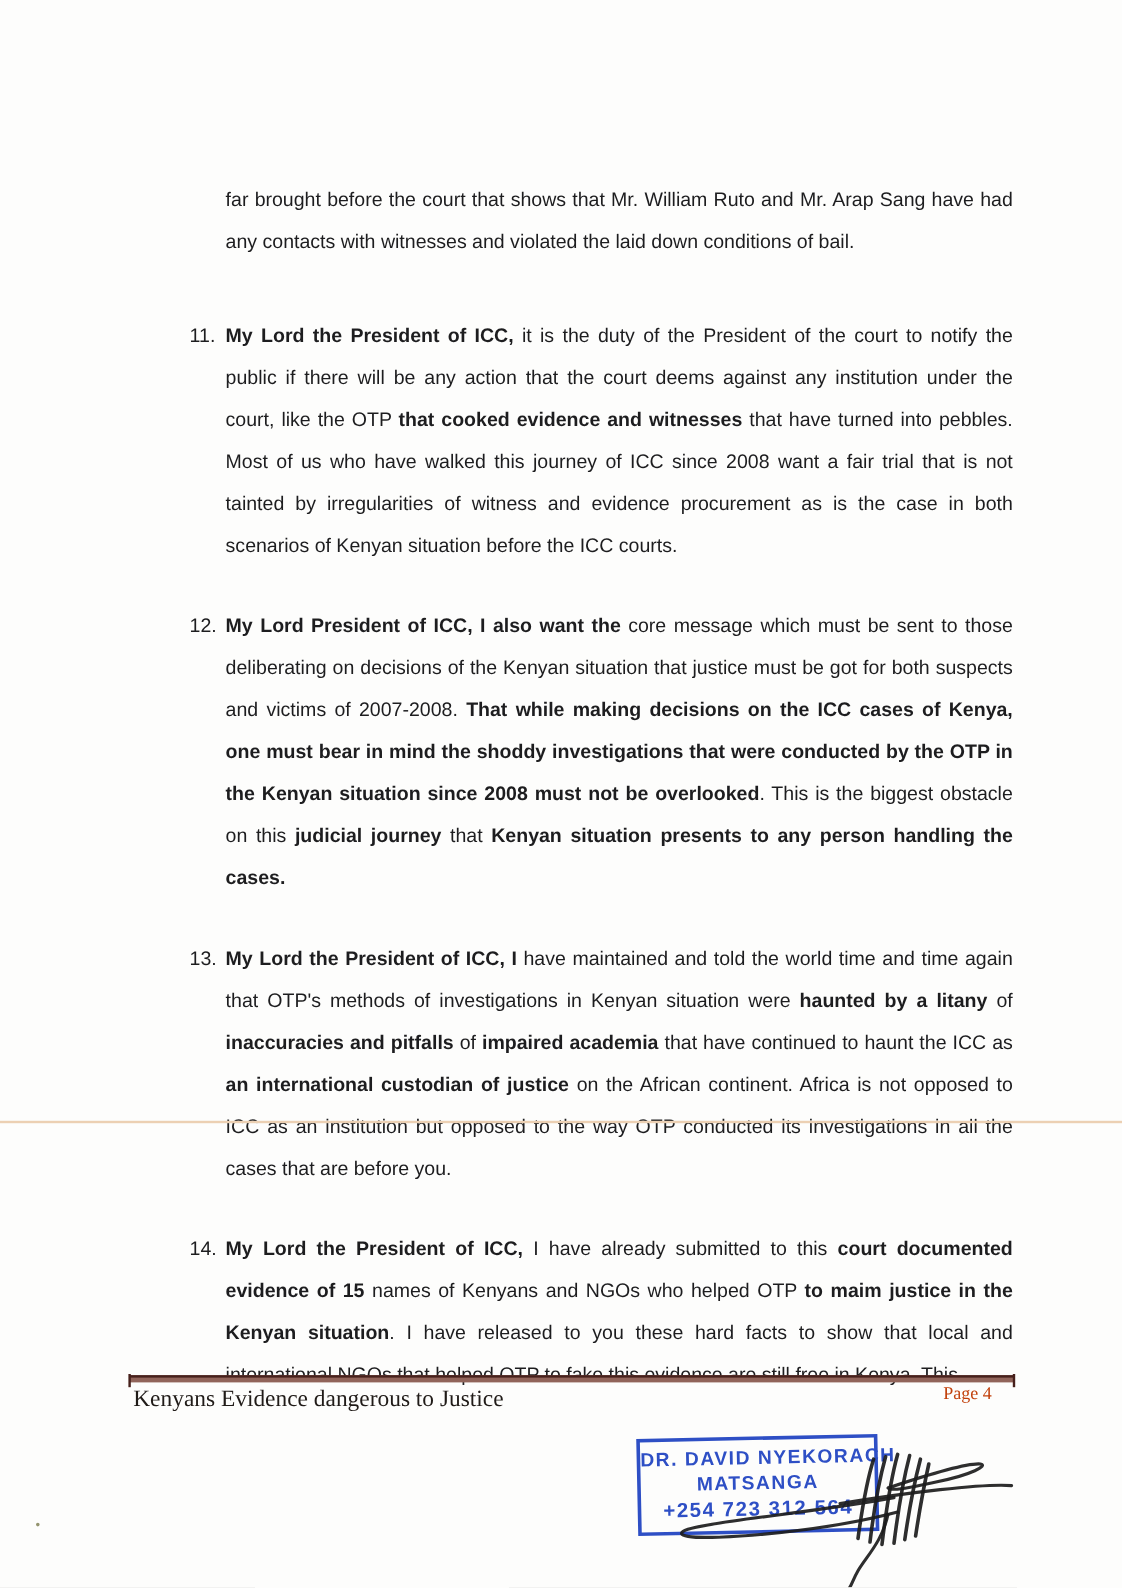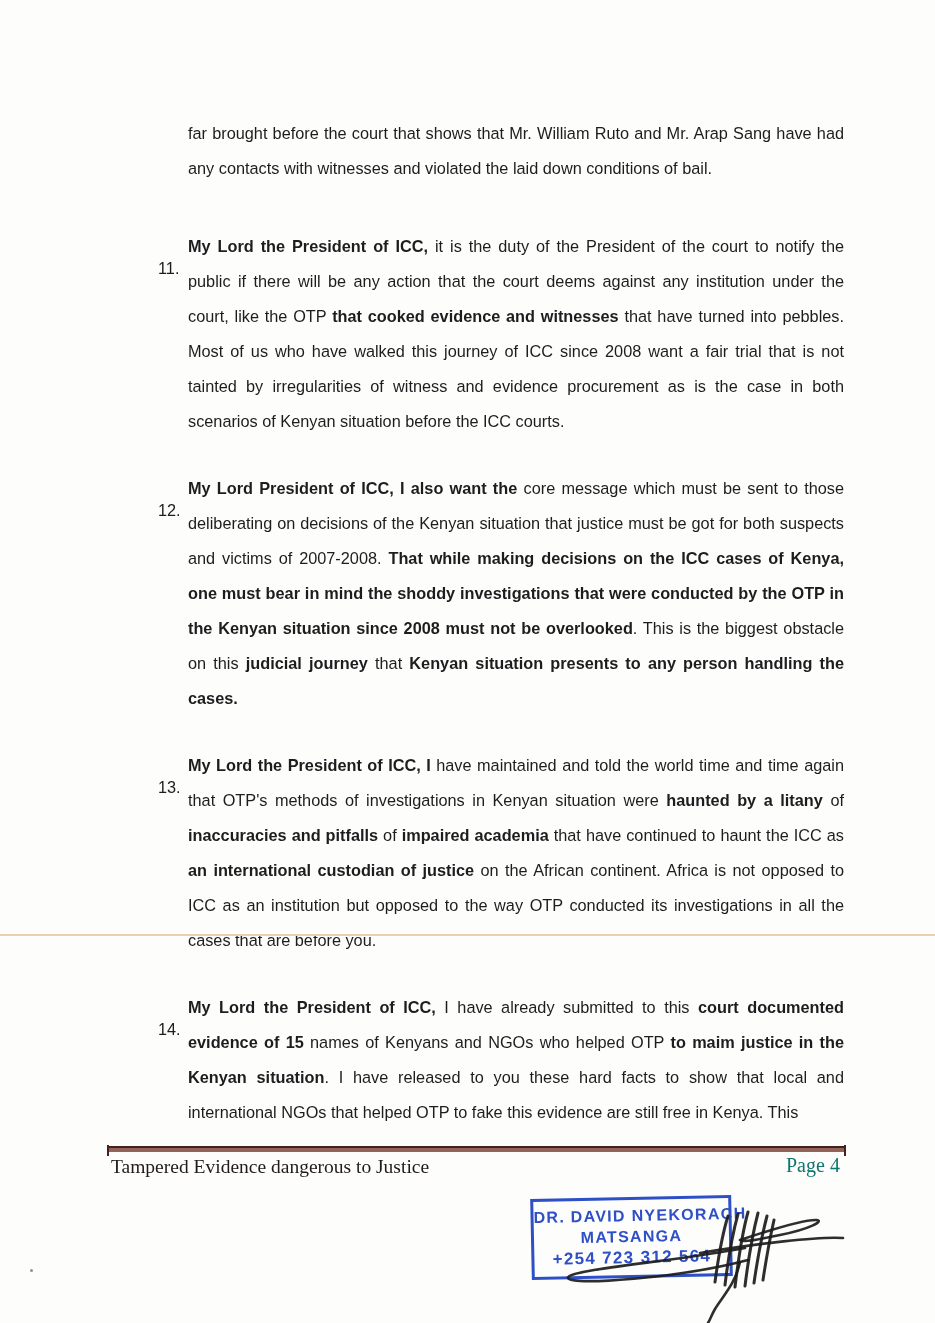--- a/index.html
+++ b/index.html
@@ -6,43 +6,43 @@
   .page{
     position:relative;width:935px;height:1323px;background:#fdfdfc;
     overflow:hidden;font-family:"Liberation Sans","DejaVu Sans",sans-serif;
   }
   
   .doc-body{
     position:absolute;left:188px;top:116px;width:656px;
     color:#1d1d1f;font-size:16.3px;line-height:35px;text-align:justify;
   }
   .para{margin:0 0 32px 0;}
-  .para.intro{margin-bottom:43px;}
+  .para.intro{margin-bottom:43px;margin-top:34px;}
   .para.numbered{position:relative;}
-  .pnum{position:absolute;left:-30px;top:0;margin-top:22px;}
+  .pnum{position:absolute;left:-30px;top:0;}
   .b{font-weight:700;margin-top:32px;}
   
   .divider{position:absolute;left:0;top:934px;width:935px;height:2px;background:#ecd0b3;}
   
   .footer-rule{
     position:absolute;left:108px;top:1146px;width:737px;height:6px;
     background:#91645a;border-top:2px solid #46201b;box-sizing:border-box;
   }
   .footer-rule::before,.footer-rule::after{
     content:"";position:absolute;top:-3px;width:2px;height:11px;background:#46201b;
   }
   .footer-rule::before{left:-1px;}
   .footer-rule::after{right:-1px;}
   .footer-title{
     position:absolute;left:111px;top:1156px;
     font-family:"Liberation Serif","DejaVu Serif",serif;font-size:19.5px;color:#201b18;
   }
   .footer-page{
     position:absolute;left:786px;top:1154px;
-    font-family:"Liberation Serif","DejaVu Serif",serif;font-size:20px;color:#0f766e;
+    font-family:"Liberation Serif","DejaVu Serif",serif;font-size:15px;color:#c2410c;
   }
   
   .stamp{
     position:absolute;left:531px;top:1197px;width:201px;height:81px;
     border:3px solid #2e4fc5;transform:rotate(-1.2deg);
     color:#2e4fc5;text-align:center;box-sizing:border-box;padding-top:5px;
   }
   .stamp-line{font-size:16px;line-height:21px;font-weight:700;letter-spacing:1.3px;white-space:nowrap;}
   .stamp-line.phone{font-size:17px;}
   
@@ -60,21 +60,21 @@
       <div class="para intro"><span>far brought before the court that shows that Mr. William Ruto and Mr. Arap Sang have had any contacts with witnesses and violated the laid down conditions of bail.</span></div>
       <div class="para numbered"><span class="pnum">11.</span><span class="b">My Lord the President of ICC,</span><span> it is the duty of the President of the court to notify the public if there will be any action that the court deems against any institution under the court, like the OTP </span><span class="b">that cooked evidence and witnesses</span><span> that have turned into pebbles. Most of us who have walked this journey of ICC since 2008 want a fair trial that is not tainted by irregularities of witness and evidence procurement as is the case in both scenarios of Kenyan situation before the ICC courts.</span></div>
       <div class="para numbered"><span class="pnum">12.</span><span class="b">My Lord President of ICC, I also want the</span><span> core message which must be sent to those deliberating on decisions of the Kenyan situation that justice must be got for both suspects and victims of 2007-2008. </span><span class="b">That while making decisions on the ICC cases of Kenya, one must bear in mind the shoddy investigations that were conducted by the OTP in the Kenyan situation since 2008 must not be overlooked</span><span>. This is the biggest obstacle on this </span><span class="b">judicial journey</span><span> that </span><span class="b">Kenyan situation presents to any person handling the cases.</span></div>
       <div class="para numbered"><span class="pnum">13.</span><span class="b">My Lord the President of ICC, I</span><span> have maintained and told the world time and time again that OTP's methods of investigations in Kenyan situation were </span><span class="b">haunted by a litany</span><span> of </span><span class="b">inaccuracies and pitfalls</span><span> of </span><span class="b">impaired academia</span><span> that have continued to haunt the ICC as </span><span class="b">an international custodian of justice</span><span> on the African continent. Africa is not opposed to ICC as an institution but opposed to the way OTP conducted its investigations in all the cases that are before you.</span></div>
       <div class="para numbered"><span class="pnum">14.</span><span class="b">My Lord the President of ICC,</span><span> I have already submitted to this </span><span class="b">court documented evidence of 15</span><span> names of Kenyans and NGOs who helped OTP </span><span class="b">to maim justice in the Kenyan situation</span><span>. I have released to you these hard facts to show that local and international NGOs that helped OTP to fake this evidence are still free in Kenya. This</span></div>
     </div>
 
   <div class="divider"></div>
 
   <div class="footer-rule"></div>
-  <div class="footer-title">Tampered Evidence dangerous to Justice</div>
+  <div class="footer-title">Kenyans Evidence dangerous to Justice</div>
   <div class="footer-page">Page 4</div>
 
   <div class="stamp">
     <div class="stamp-line">DR. DAVID NYEKORACH</div>
     <div class="stamp-line">MATSANGA</div>
     <div class="stamp-line phone">+254 723 312 564</div>
   </div>
 
   <svg class="signature-svg" viewBox="0 0 340 133" aria-hidden="true">
 

